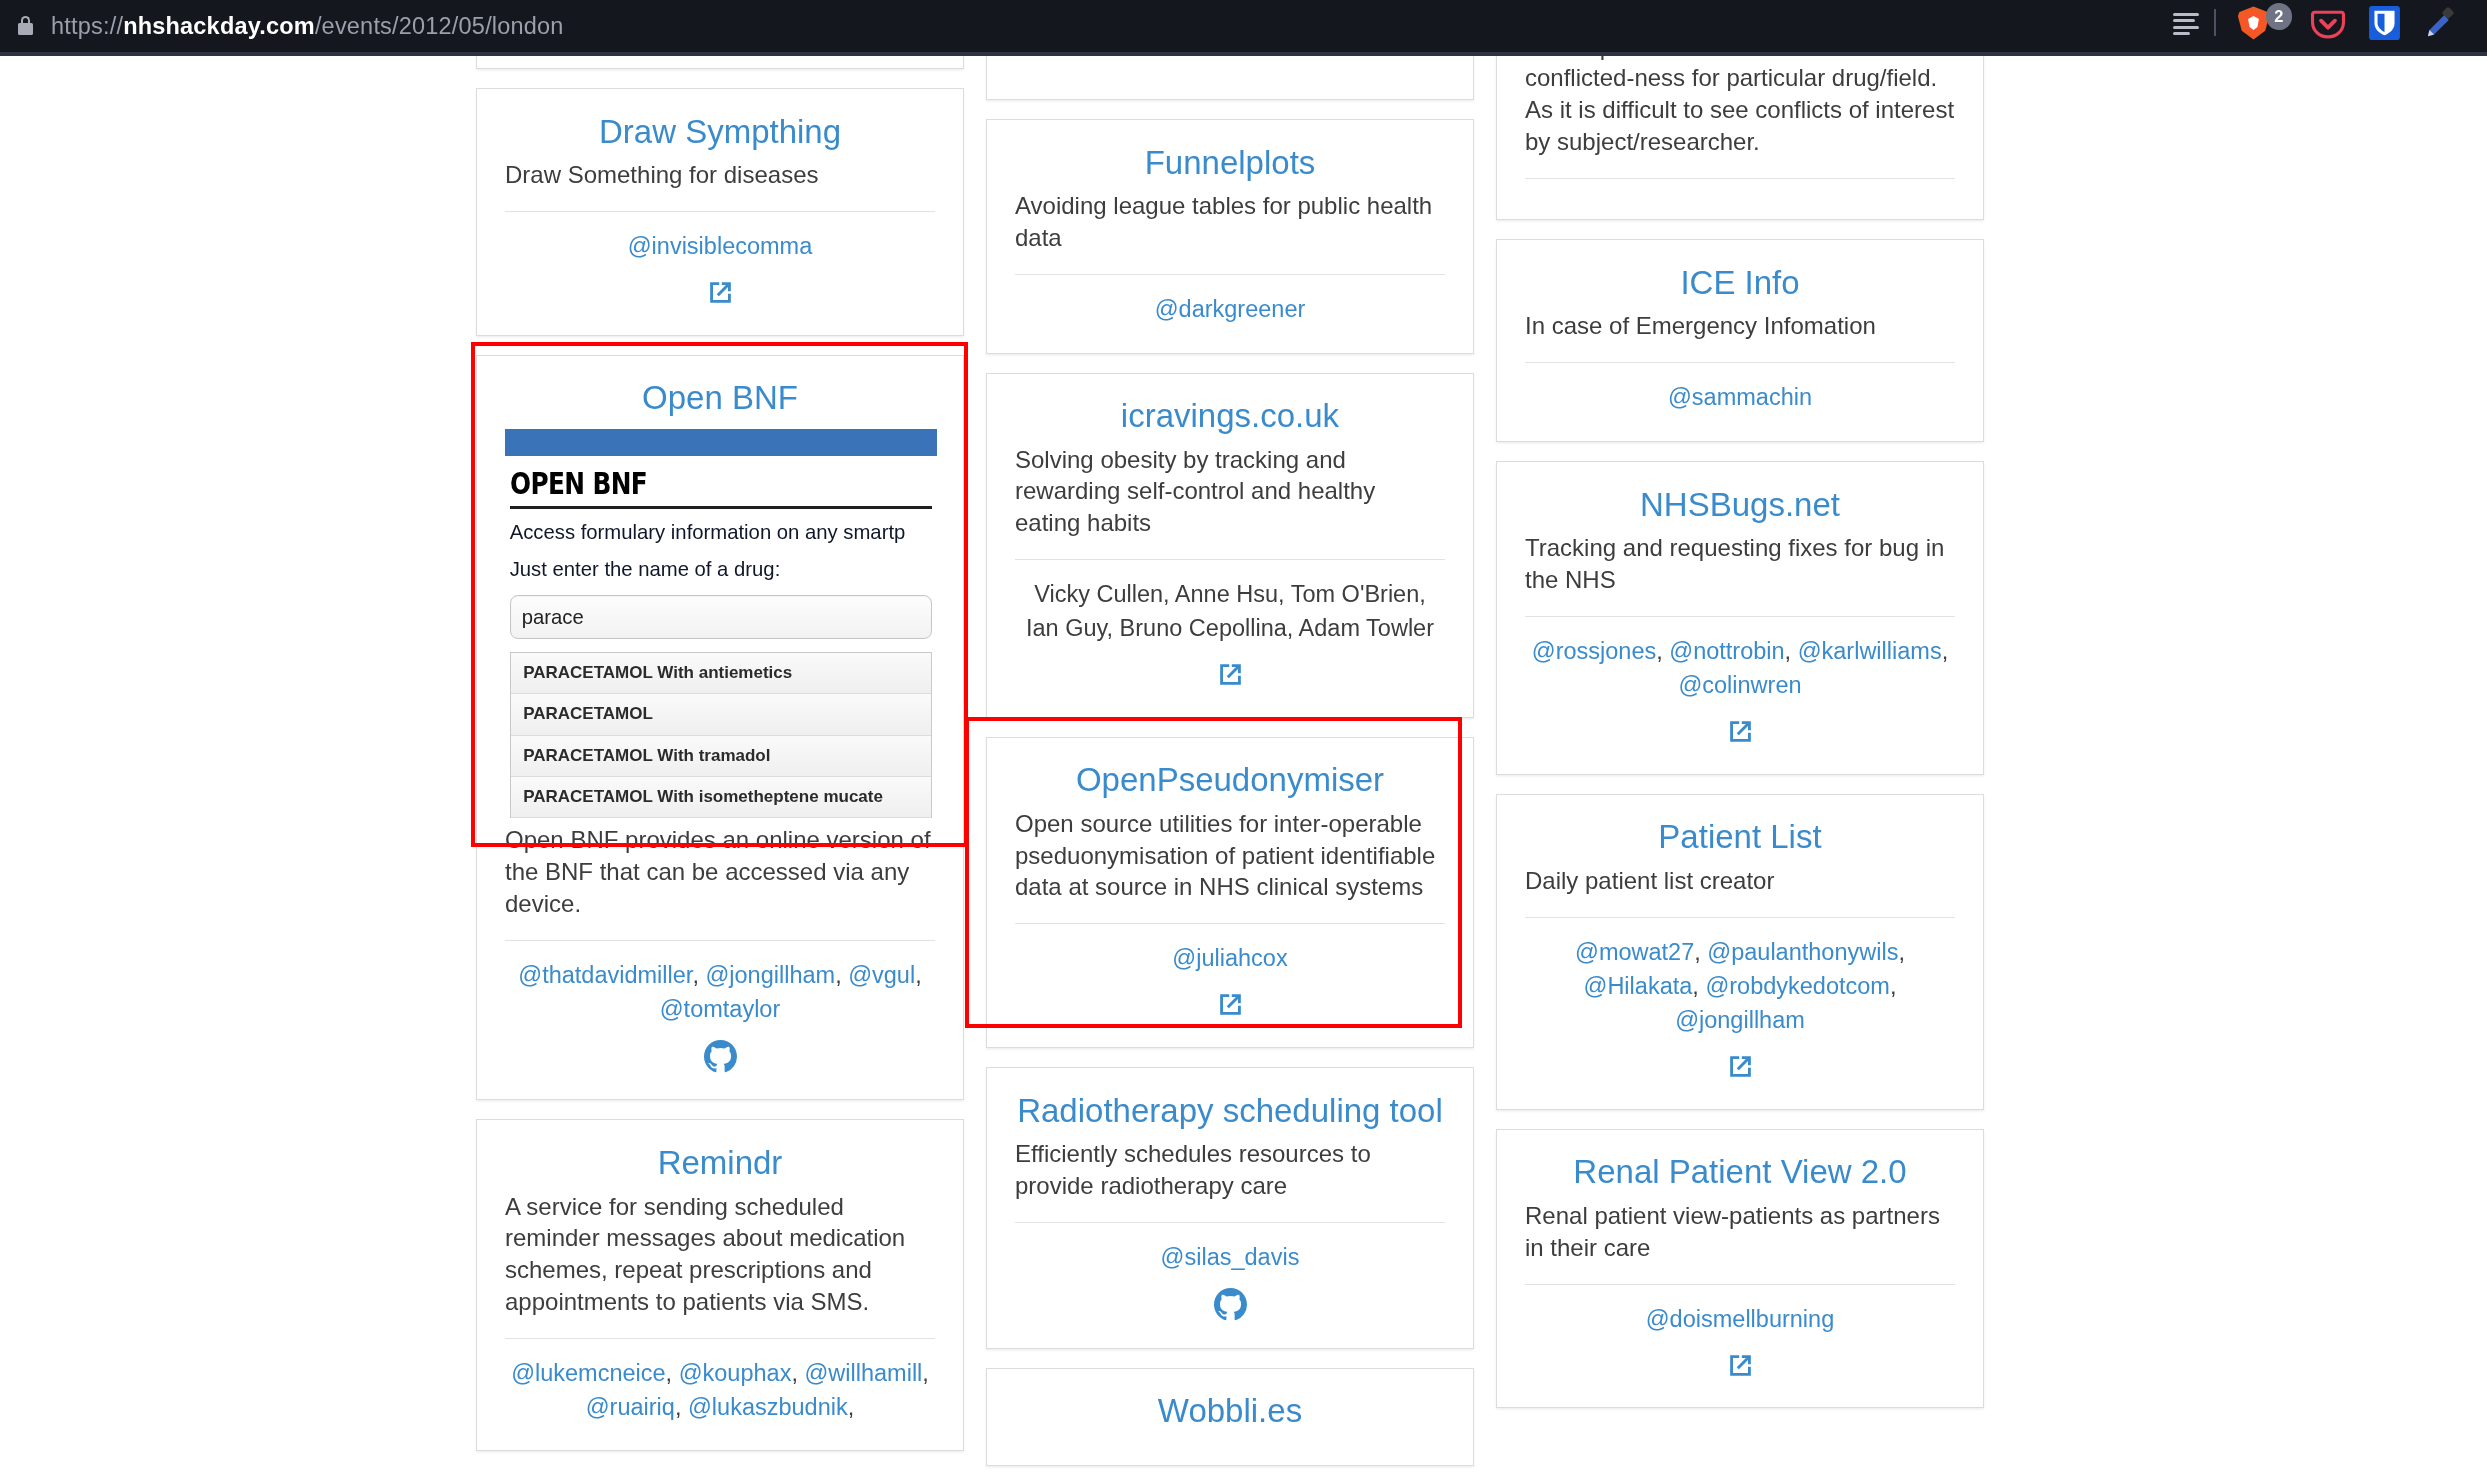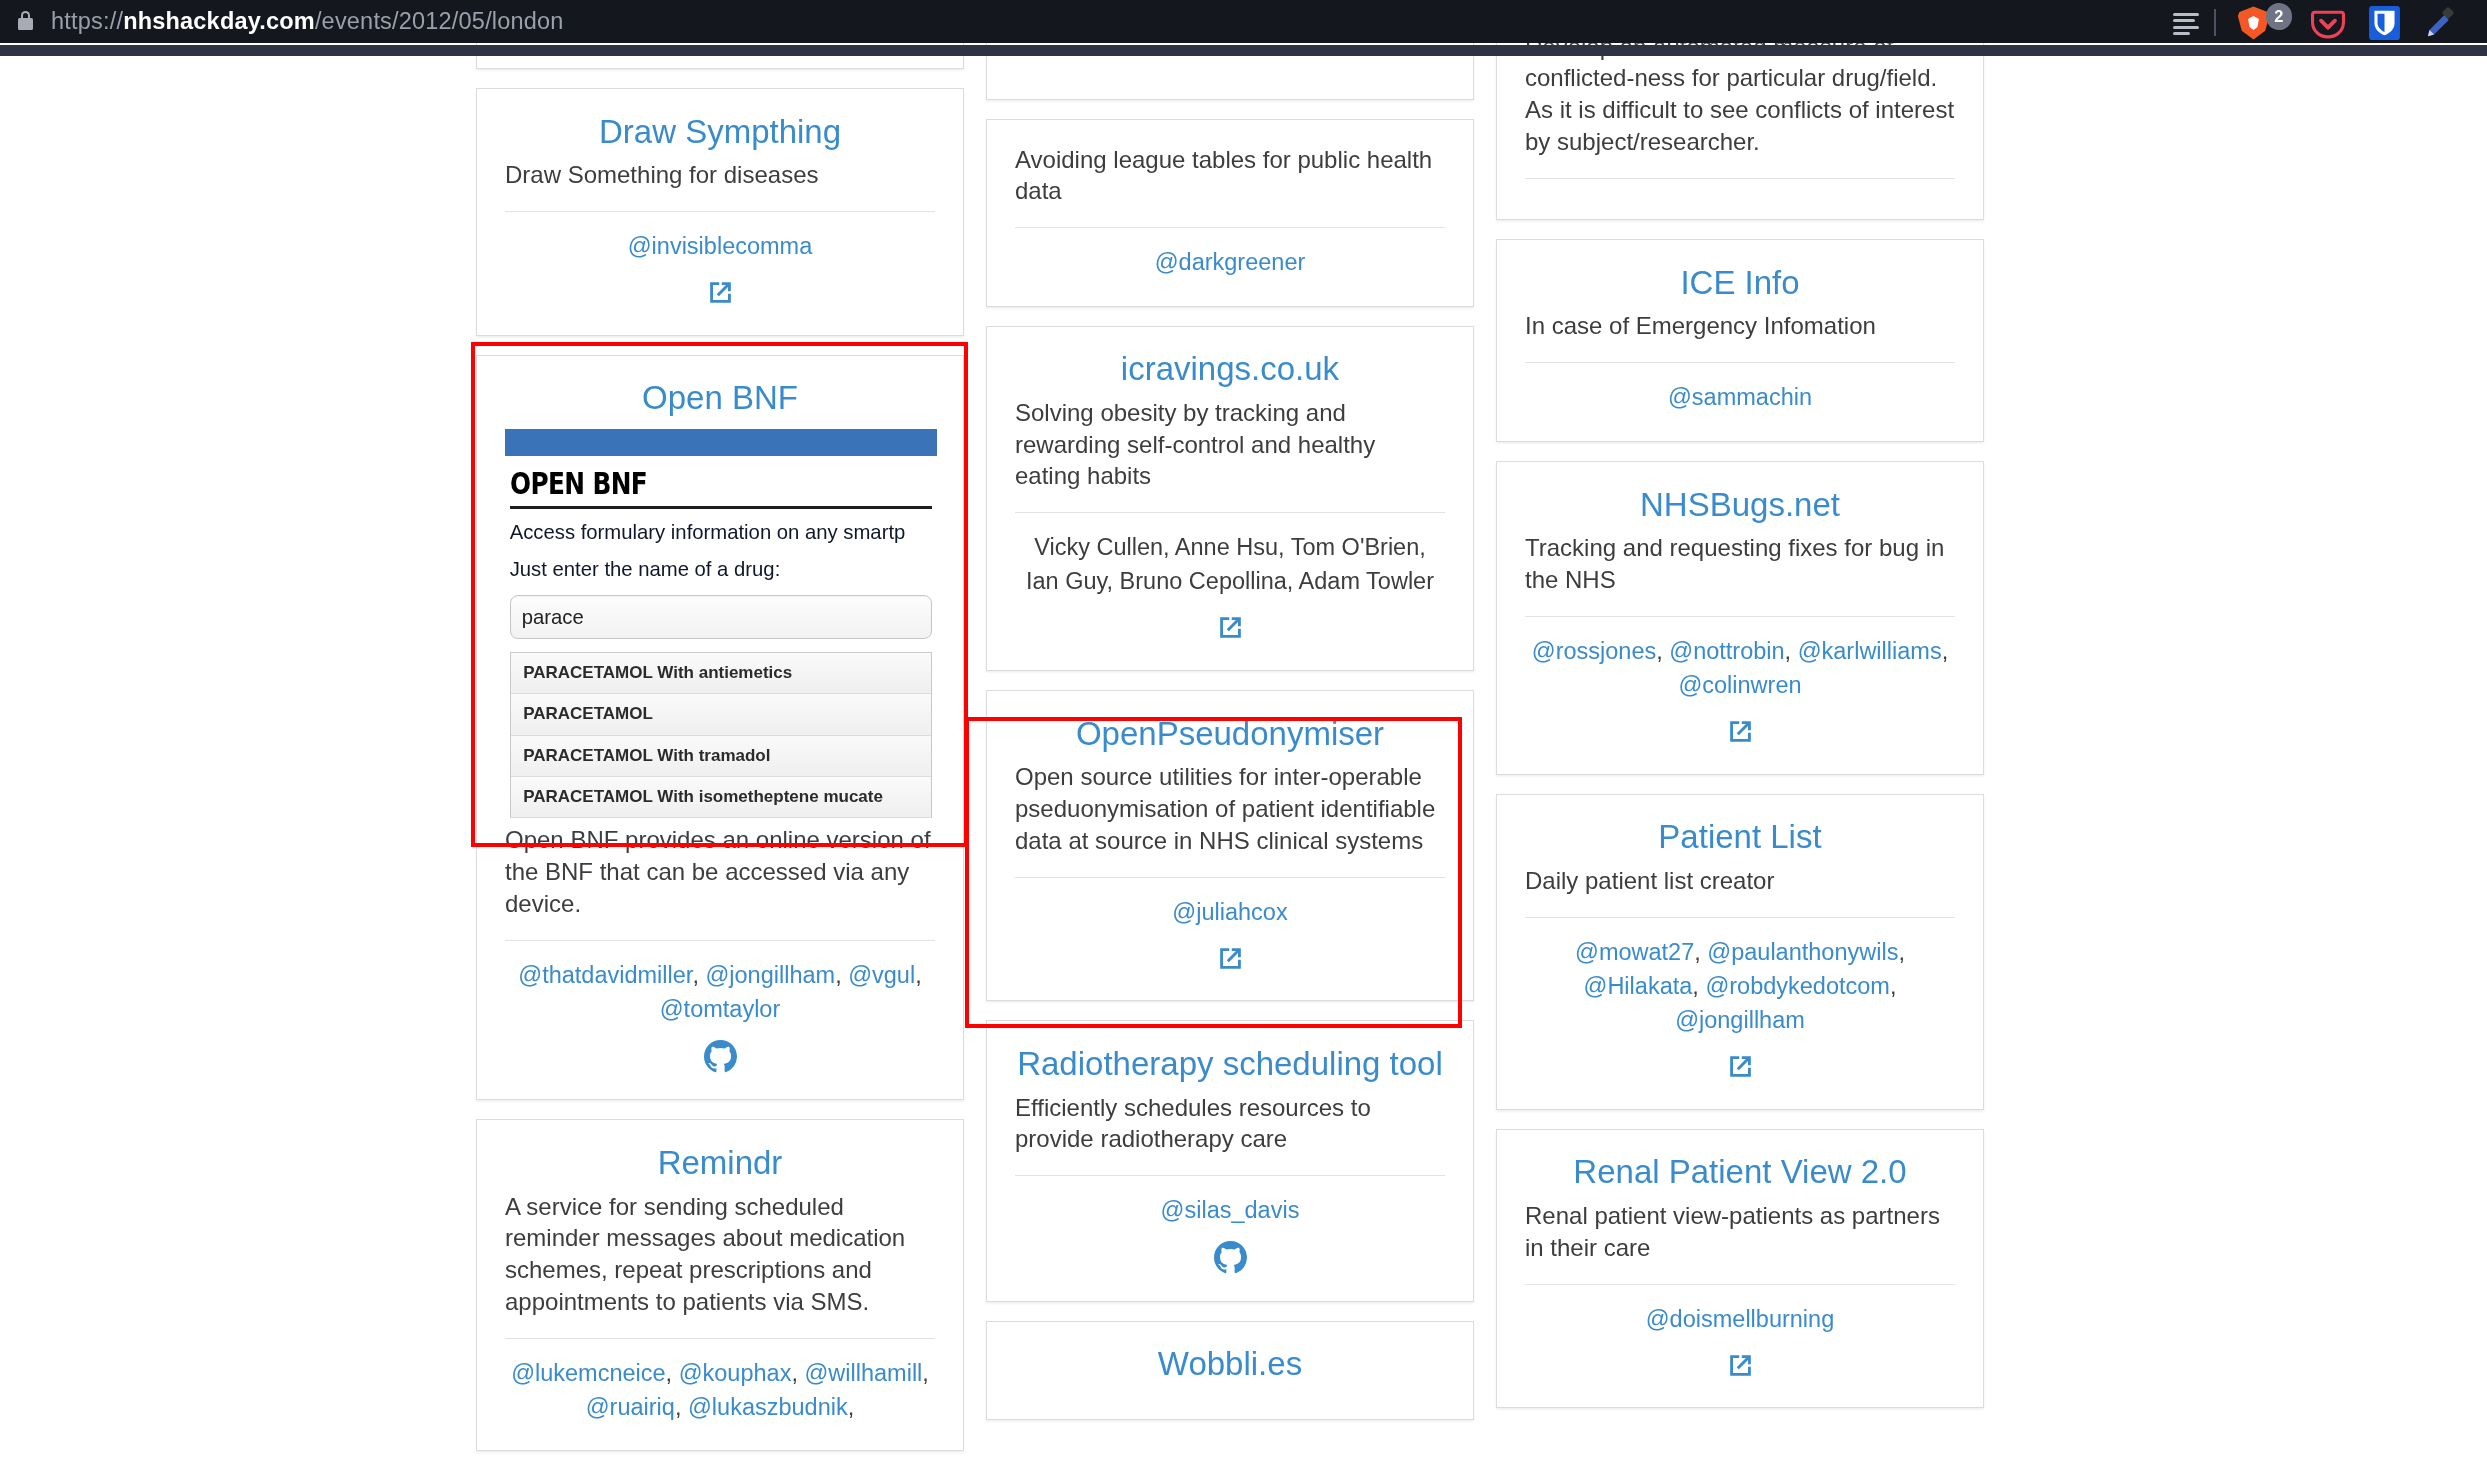--- a/index.html
+++ b/index.html
@@ -6,21 +6,21 @@
   html, body {
     width: 2487px; height: 1477px;
     background: #ffffff;
     font-family: "Liberation Sans", sans-serif;
     overflow: hidden;
   }
 
   
   .browser-bar {
     position: absolute; top: 0; left: 0;
-    width: 2487px; height: 43px;
+    width: 2487px; height: 52px;
     background: #15171f;
     display: flex; align-items: center;
     z-index: 50;
   }
   .browser-bar-under {
     position: absolute; top: 45px; left: 0;
     width: 2487px; height: 11px;
     background: #2f3242;
     z-index: 49;
   }
@@ -295,20 +295,21 @@
       <div class="card stub2">
         <span class="ic">
           <svg width="31" height="31" viewBox="0 0 24 24" aria-hidden="true">
             <path d="M4 4h7v2.2H6.2v11.6h11.6V13H20v7H4z" fill="#3a8bcc"></path>
             <path d="M13 4h7v7h-2.2V7.8l-7.1 7.1-1.6-1.6 7.1-7.1H13z" fill="#3a8bcc"></path>
           </svg>
         </span>
       </div>
 
       <div class="card">
+        <div class="card-title">Funnelplots</div>
         <div class="card-desc">Avoiding league tables for public health data</div>
         <div class="card-rule"></div>
         <div class="card-authors">
           <span>@darkgreener</span>
         </div>
       </div>
 
       <div class="card">
         <div class="card-title">icravings.co.uk</div>
         <div class="card-desc">Solving obesity by tracking and rewarding self-control and healthy eating habits</div>

